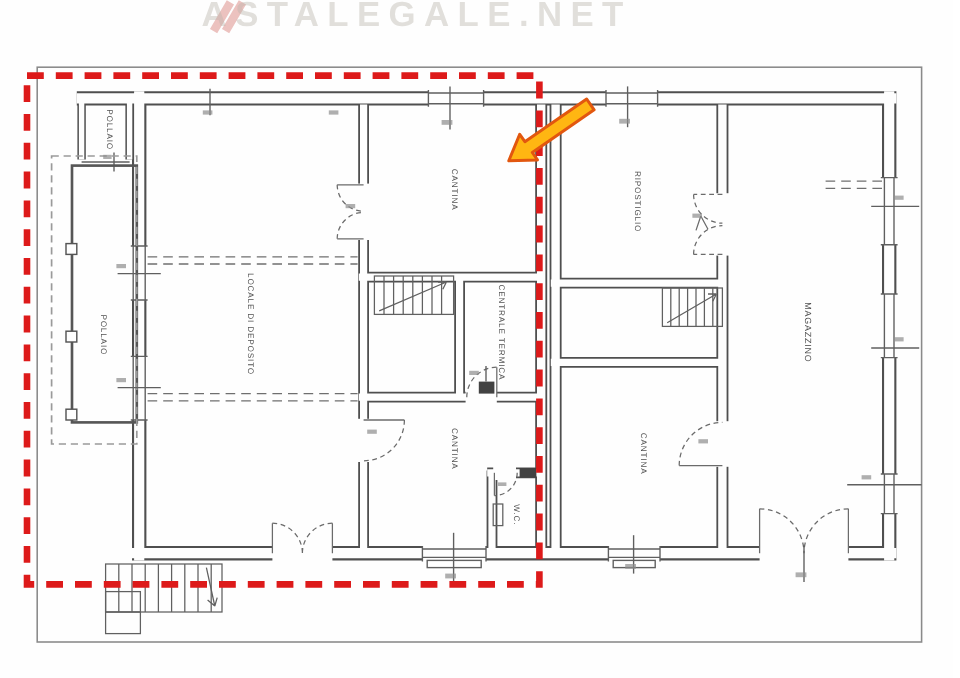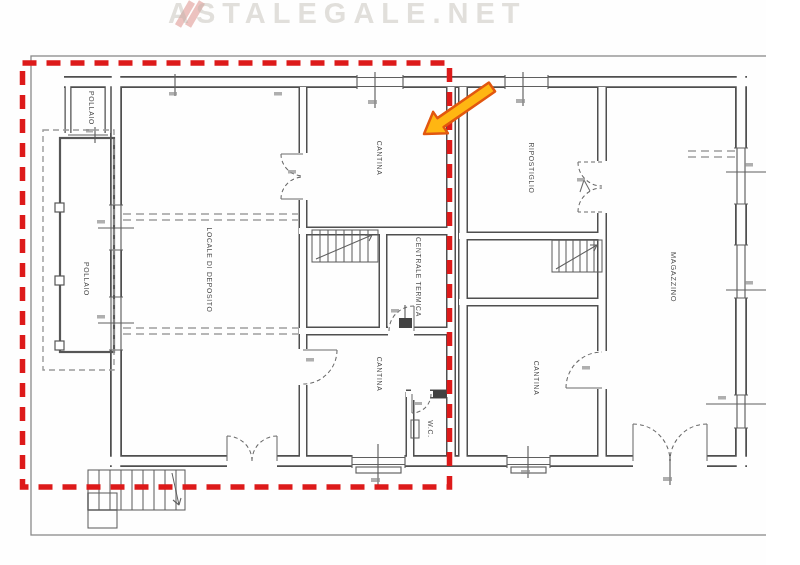--- a/index.html
+++ b/index.html
@@ -1,17 +1,17 @@
 <!DOCTYPE html>
 <html><head>
 <meta charset="utf-8">
 <style>
   html,body{margin:0;padding:0;background:#fff;}
   #stage{position:relative;width:766px;height:565px;background:#fefefe;overflow:hidden;
-         font-family:"Liberation Sans",sans-serif;}
+         font-family:"Liberation Sans",sans-serif;padding-left:28px;}
   .title-line{position:absolute;left:0;width:800px;text-align:center;color:#151515;
 
 
               font-family:"Liberation Serif",serif;z-index:2;}
   #title1{top:6px;font-size:17.5px;letter-spacing:.2px;}
   #title2{top:28px;font-size:15.5px;}
   .wm-top{position:absolute;left:168px;top:-3px;width:620px;z-index:1;
           font-size:29px;font-weight:bold;letter-spacing:7px;
           color:rgba(186,180,172,0.42);white-space:nowrap;}
   .wm-logo{position:absolute;left:170px;top:0;z-index:1;}

